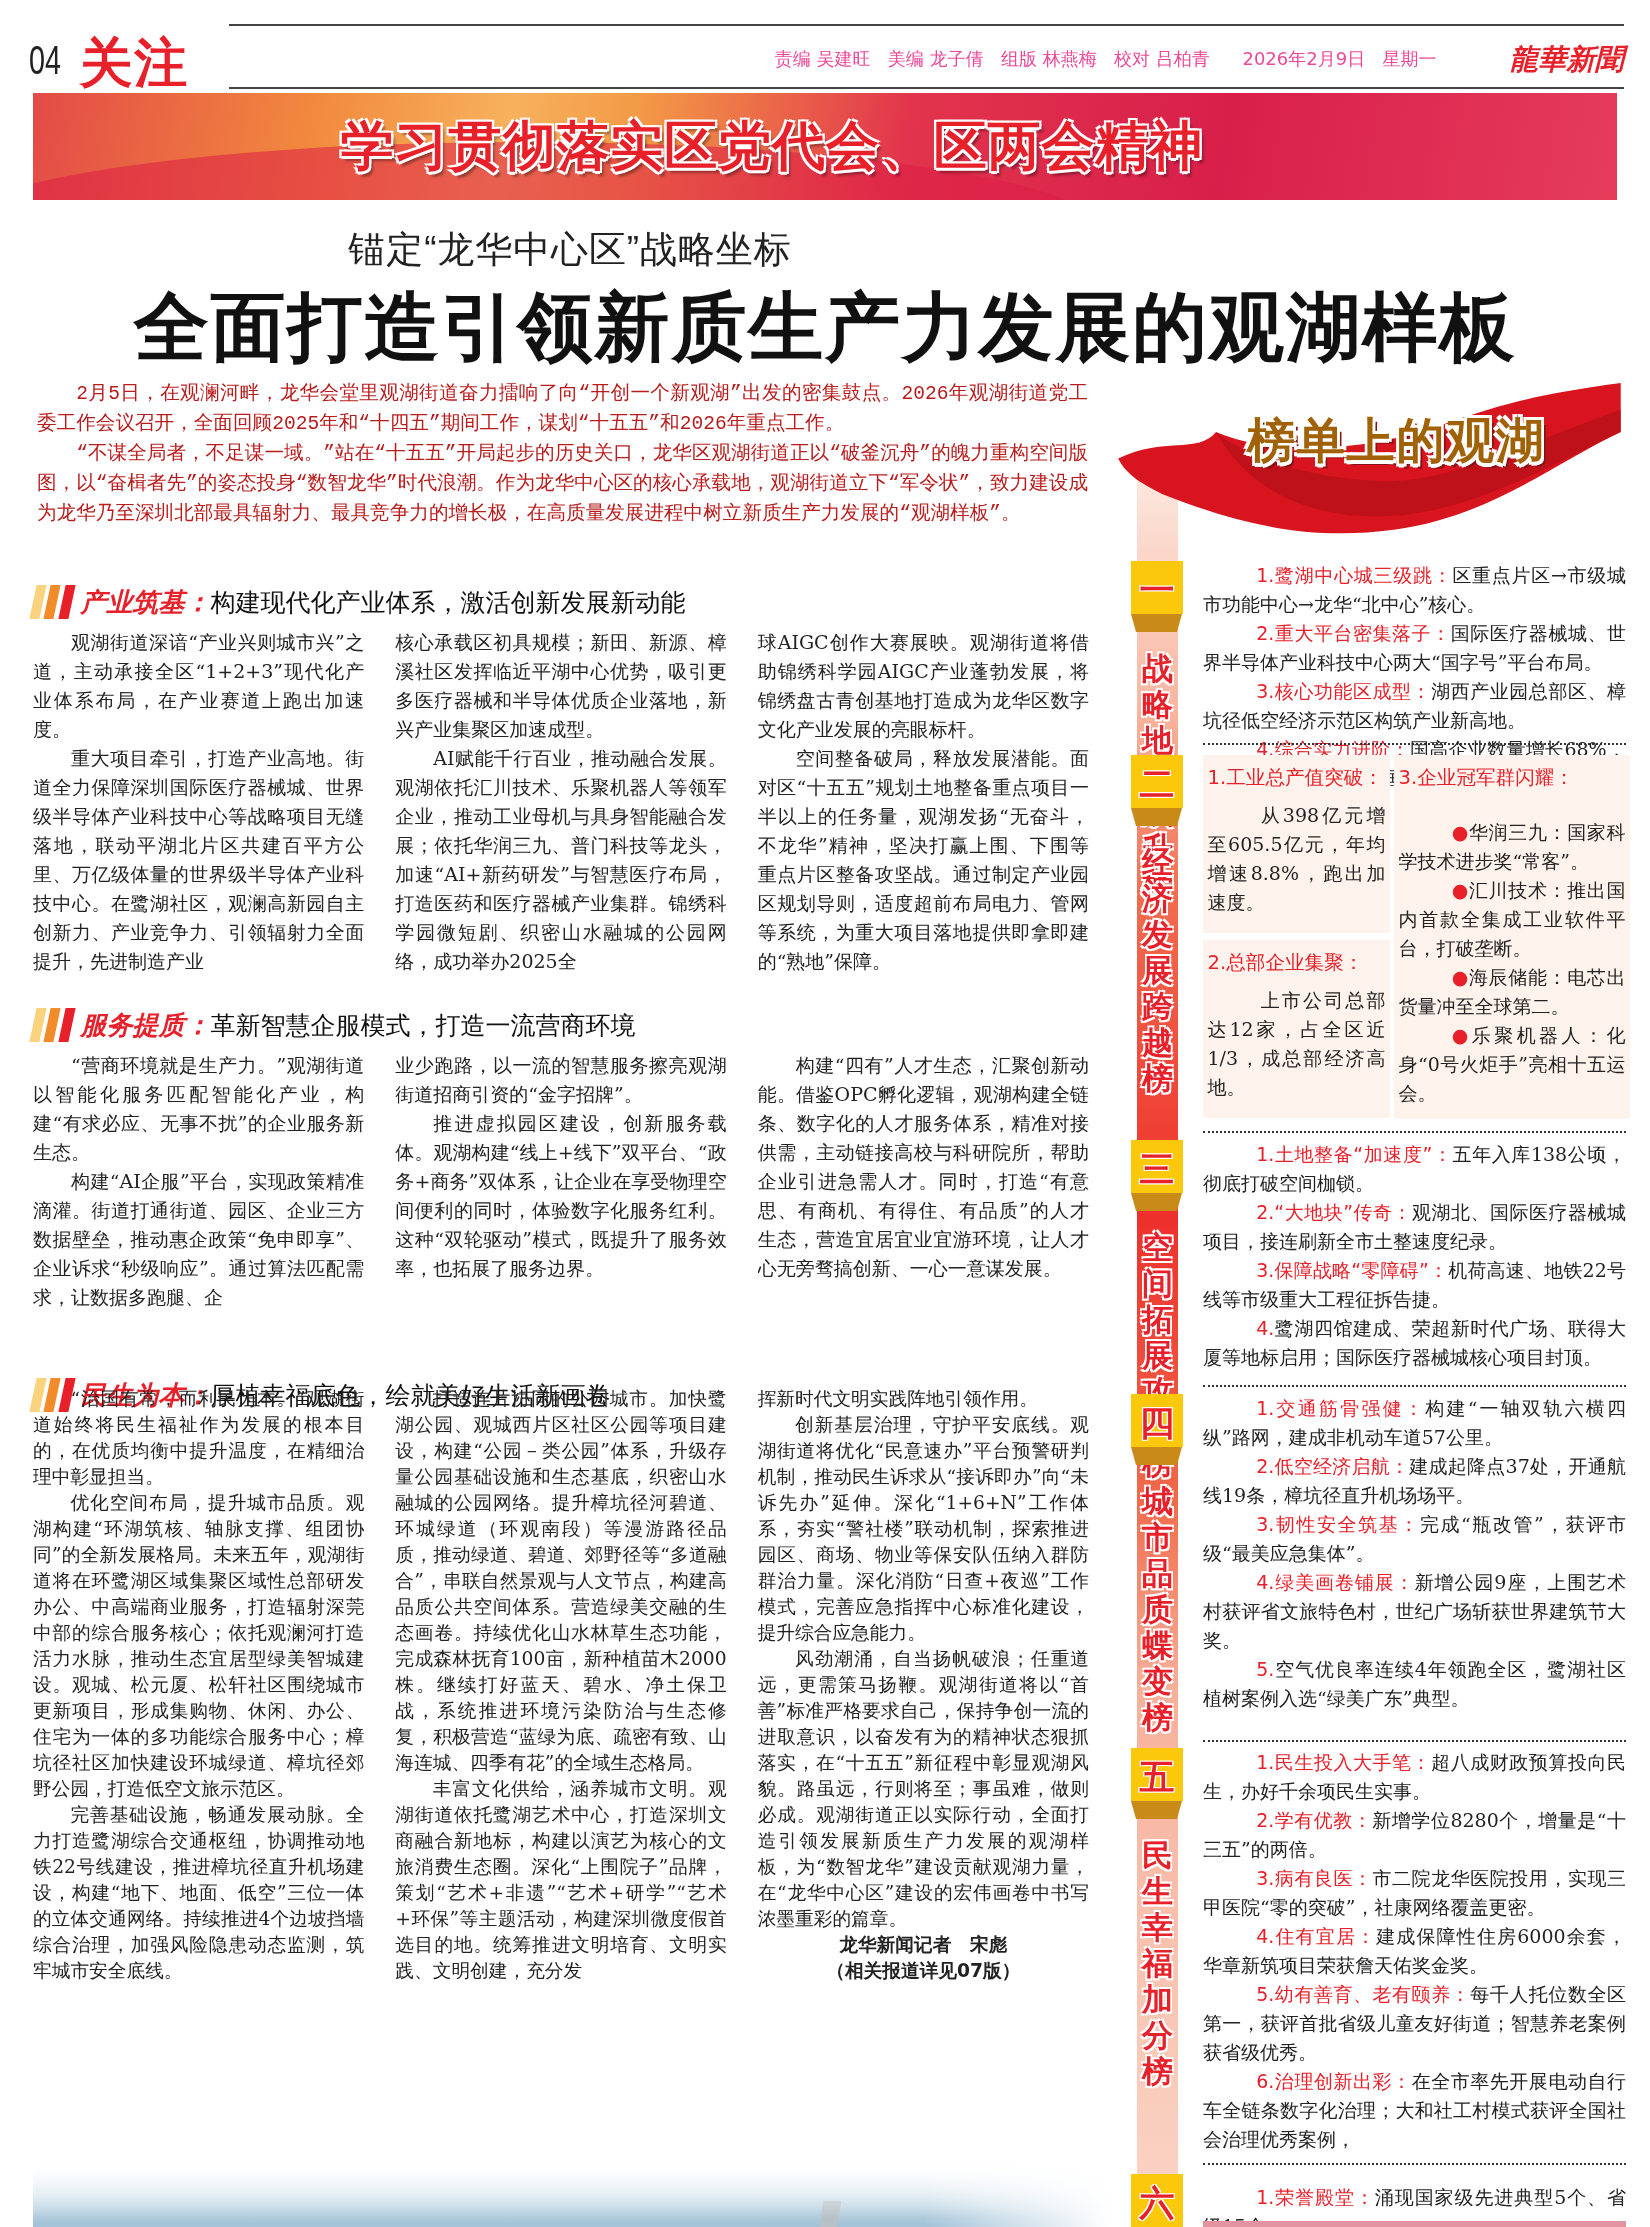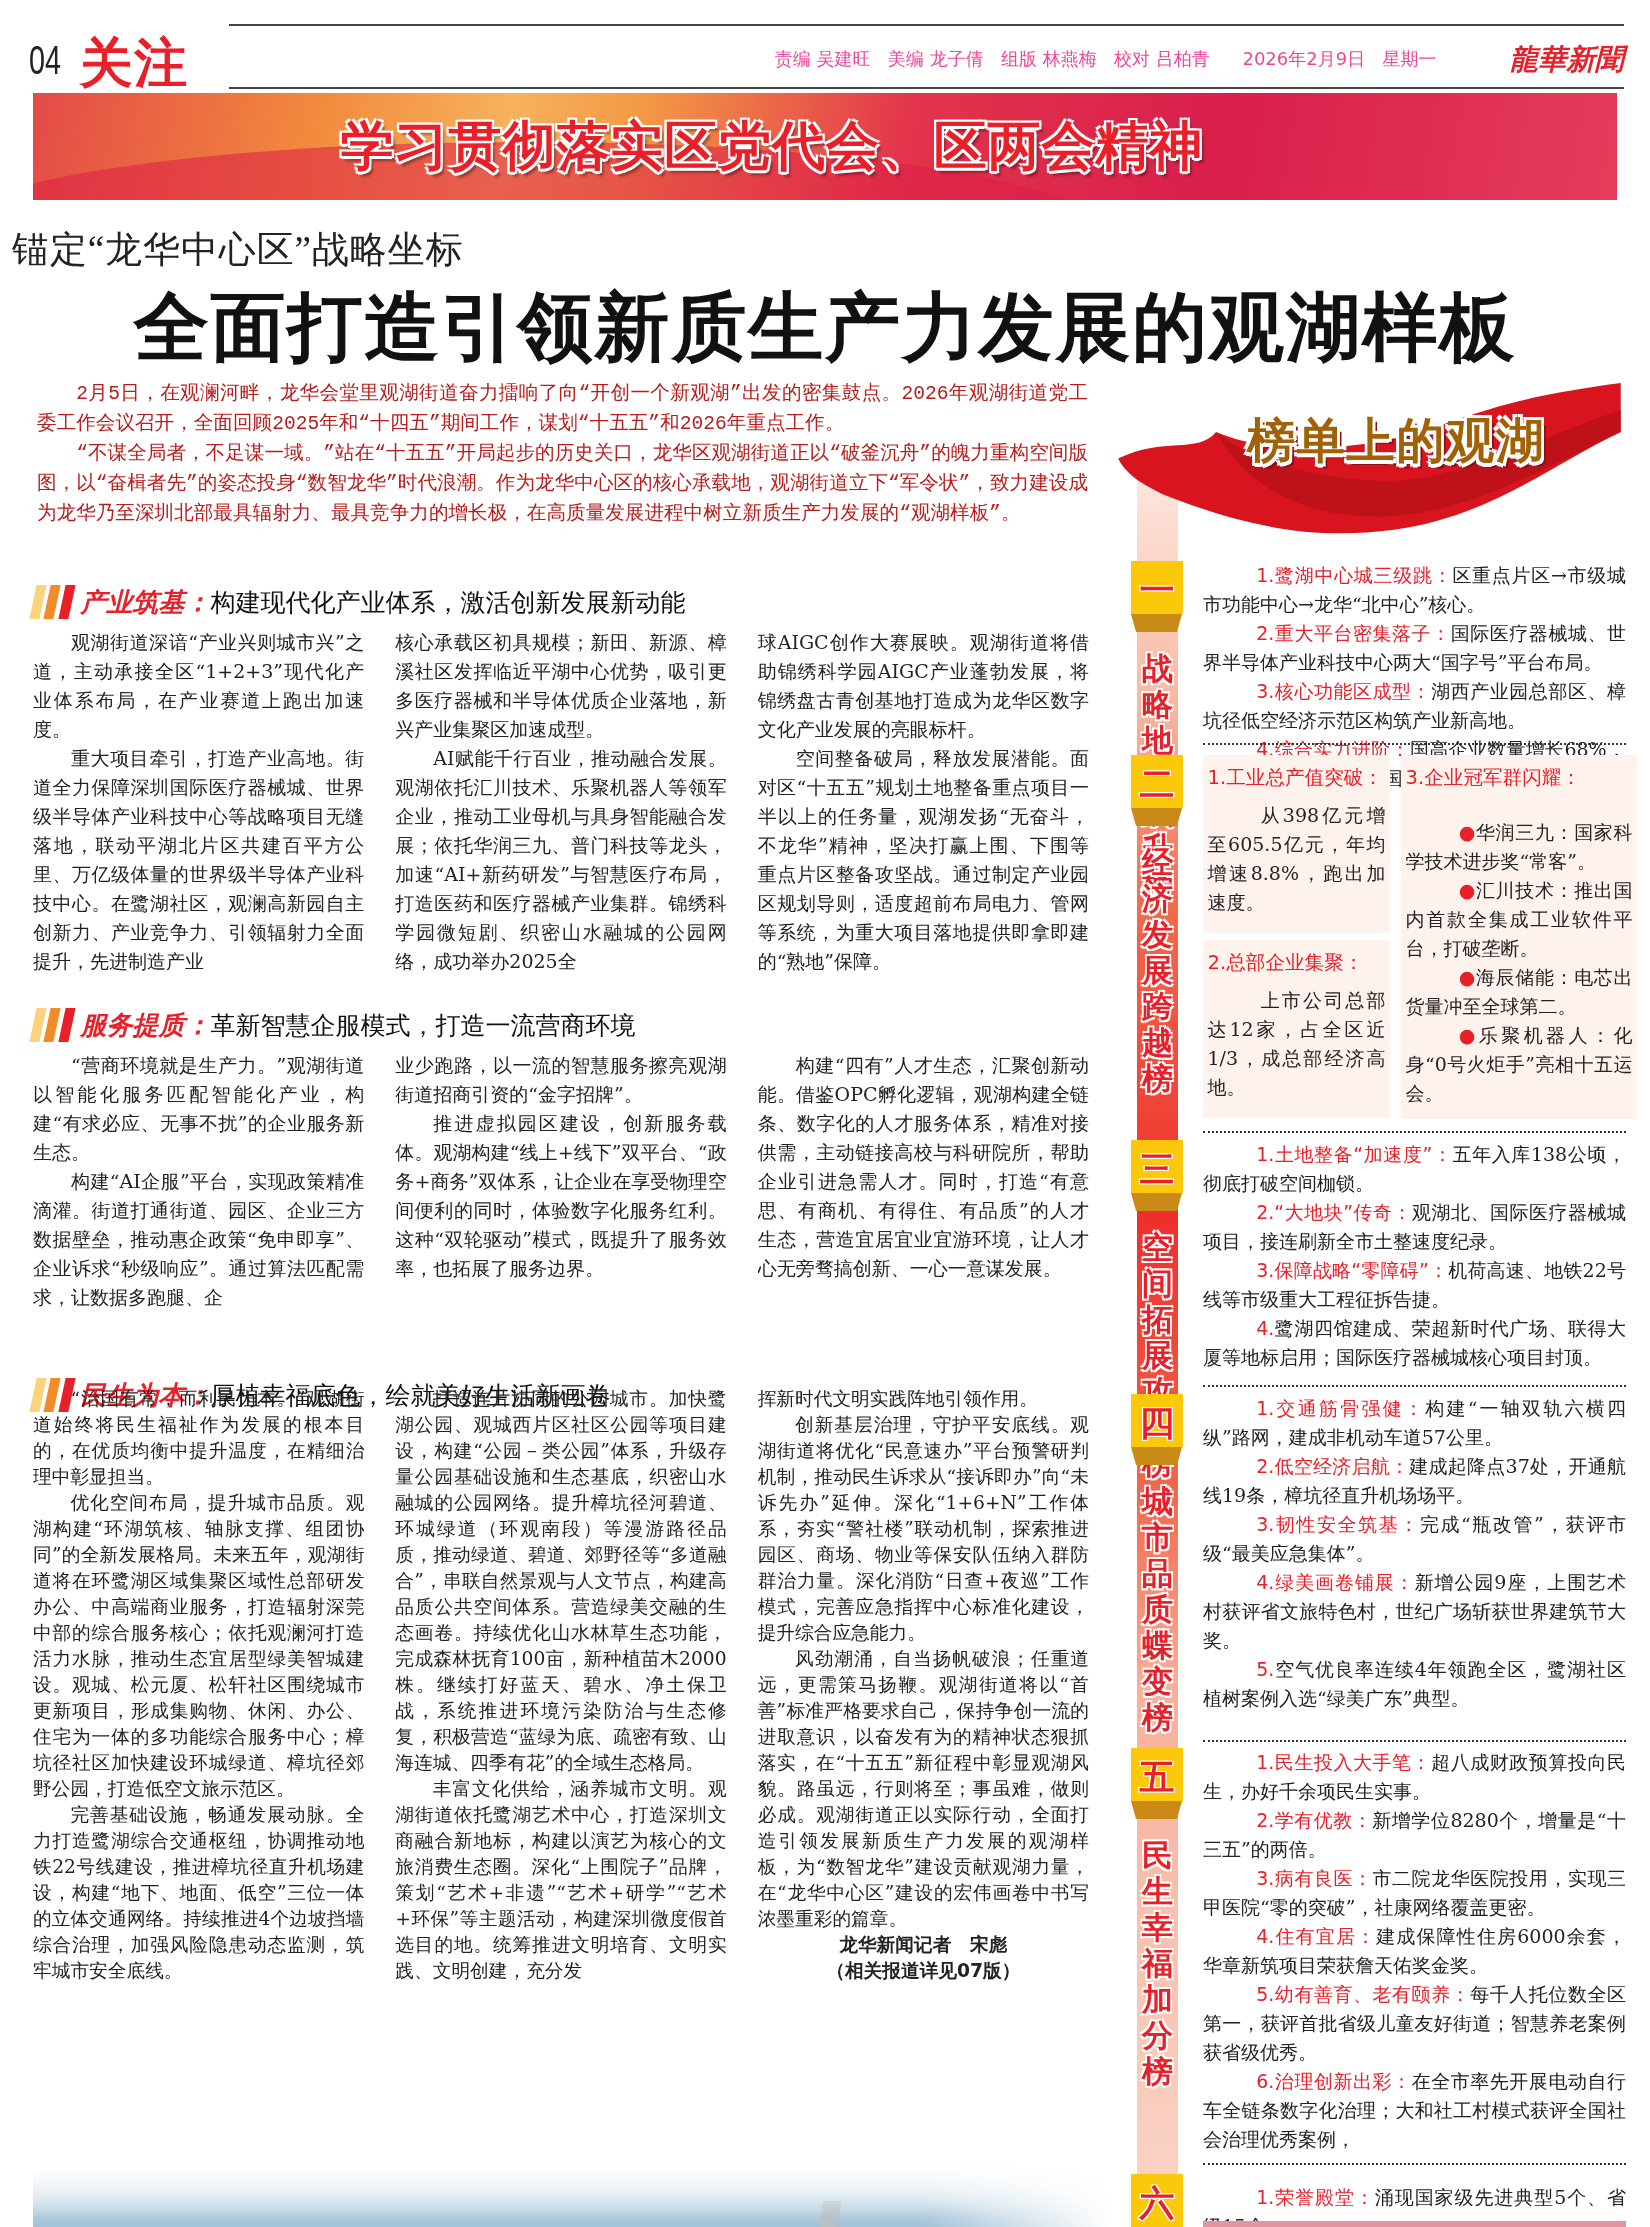--- a/index.html
+++ b/index.html
@@ -15,21 +15,21 @@
 #credits{position:absolute;right:187px;top:23px;font-size:18px;font-family:"DejaVu Sans",sans-serif;color:#ec4899;white-space:nowrap}
 #credits span{margin-left:11.6px}
 #logo{position:absolute;right:0;top:17px;font-size:28.5px;font-weight:bold;color:#e8202a;font-style:italic;font-family:"DejaVu Serif",serif}
 
 #banner{position:absolute;left:33px;top:93px;width:1584px;height:107px;overflow:hidden;
  background:linear-gradient(100deg,#e34a47 0%,#f28a3e 18%,#f7b15d 30%,#f39a46 38%,#e2344c 55%,#d81f4b 75%,#e63c5a 100%)}
 #banner .swoosh{position:absolute;left:-89px;top:49px;width:1158px;height:178px;border-radius:50%;background:rgba(220,30,70,.55)}
 #banner-text{position:absolute;left:0;right:0;top:18px;text-align:center;font-size:53px;font-weight:bold;color:#e8202a;font-family:"DejaVu Sans",sans-serif;
  text-shadow:-2.2px -2.2px 0 #fff,2.2px -2.2px 0 #fff,-2.2px 2.2px 0 #fff,2.2px 2.2px 0 #fff,0 2.7px 0 #fff,3.6px 4.5px 2.7px rgba(0,0,0,.35);letter-spacing:0.9px;transform:translateX(-53px)}
 
-#kicker{position:absolute;left:12px;width:1140px;top:225px;font-size:37px;font-family:Liberation Serif, serif;color:#222;letter-spacing:0.9px}
+#kicker{position:absolute;left:0;width:1140px;top:225px;text-align:center;font-size:37px;font-family:Liberation Sans, sans-serif;color:#222;letter-spacing:0.9px}
 #headline{position:absolute;left:0;width:1650px;top:278px;text-align:center;font-size:75px;font-weight:bold;color:#111;font-family:"DejaVu Serif",serif;letter-spacing:1.8px}
 
 #lead{position:absolute;left:37px;top:379px;width:1051px;font-size:19.6px;line-height:30px;font-family:Liberation Mono, monospace;color:#b91c1c;text-align:justify}
 #lead p{text-indent:2em}
 
 .sec-head{position:absolute;left:33px;height:36px;display:flex;align-items:center}
 .bars{display:flex;gap:4.5px;margin-right:9px}
 .bars i{display:block;width:9.8px;height:34px;transform:skewX(-12deg)}
 .bars i:nth-child(1){background:#fbd27d}
 .bars i:nth-child(2){background:#f28c2a}
@@ -59,21 +59,21 @@
 .rank-tag:after{content:"";position:absolute;left:0;top:53px;border-left:5.3px solid transparent;border-right:5.3px solid transparent;border-top:18px solid #c98a17;width:41px}
 .rank-num{position:absolute;left:0;right:0;top:6.2px;text-align:center;font-size:35px;font-weight:bold;color:#e8202a;font-family:"DejaVu Sans",sans-serif;
  text-shadow:-1.3px -1.3px 0 #fff,1.3px -1.3px 0 #fff,-1.3px 1.3px 0 #fff,1.3px 1.3px 0 #fff}
 .rank-label{position:absolute;left:27px;width:43px;text-align:center;font-size:31px;line-height:36px;font-weight:bold;color:#e8202a;font-family:"DejaVu Sans",sans-serif;
  text-shadow:-1.8px -1.8px 0 #fff,1.8px -1.8px 0 #fff,-1.8px 1.8px 0 #fff,1.8px 1.8px 0 #fff,0 1.8px 0 #fff}
 .rank-body{position:absolute;left:94px;width:423px;font-size:19px;line-height:29px;color:#222;font-family:"DejaVu Serif",serif;text-align:justify}
 .rank-body p{text-indent:2.8em}
 .hl{color:#e8202a;font-family:"DejaVu Sans",sans-serif}
 .dots{position:absolute;left:94px;width:423px;border-top:2.7px dotted #333;height:0}
 .box{background:#fdf2ec;padding:8px 4.5px}
-.grid2{display:grid;grid-template-columns:187px 236px;column-gap:11px}
+.grid2{display:grid;grid-template-columns:187px 236px;column-gap:4px}
 .bullet{color:#e8202a}
 #closing{position:absolute;left:94px;width:423px;background:#fbe6ee;border-top:13.4px solid #e4949f;border-bottom:13.4px solid #e4949f;
  padding:13.4px 13.4px;font-size:19.6px;line-height:29px;color:#222;font-family:"DejaVu Sans",sans-serif;text-align:justify}
 </style>
 </head>
 <body>
 
 <header id="masthead">
   <div class="rule" id="rule-top"></div>
   <div id="page-no">04</div>

